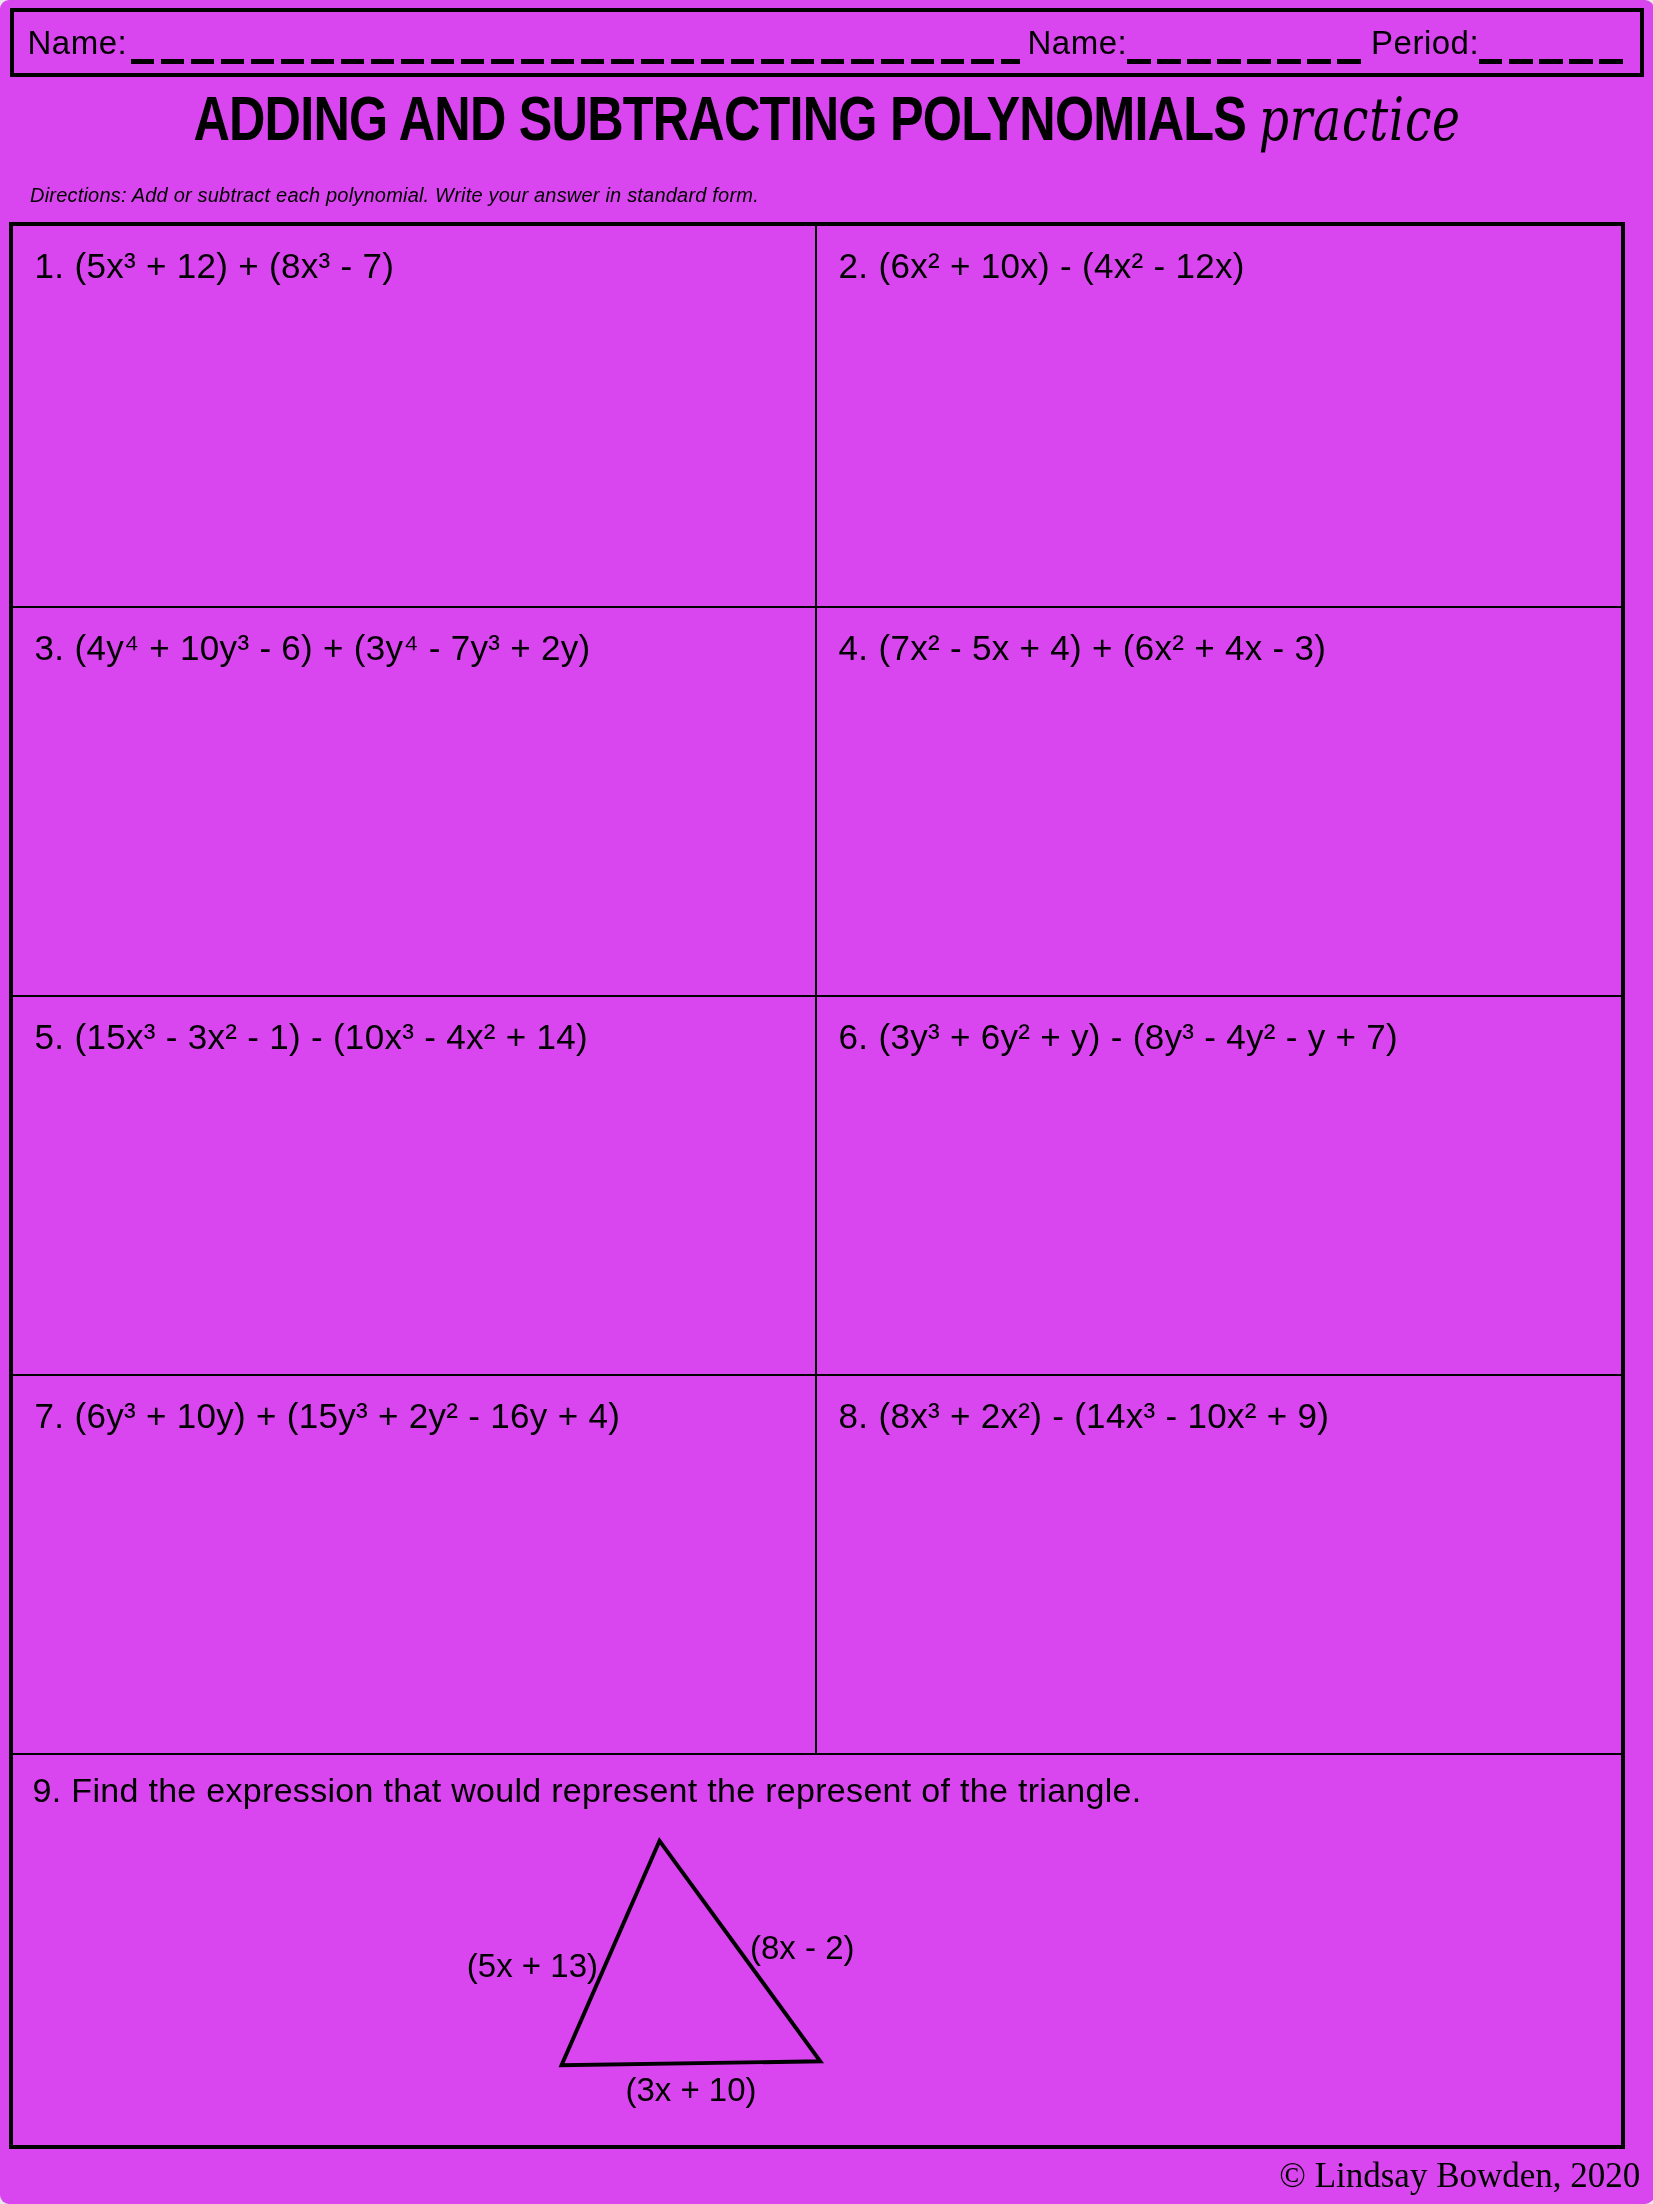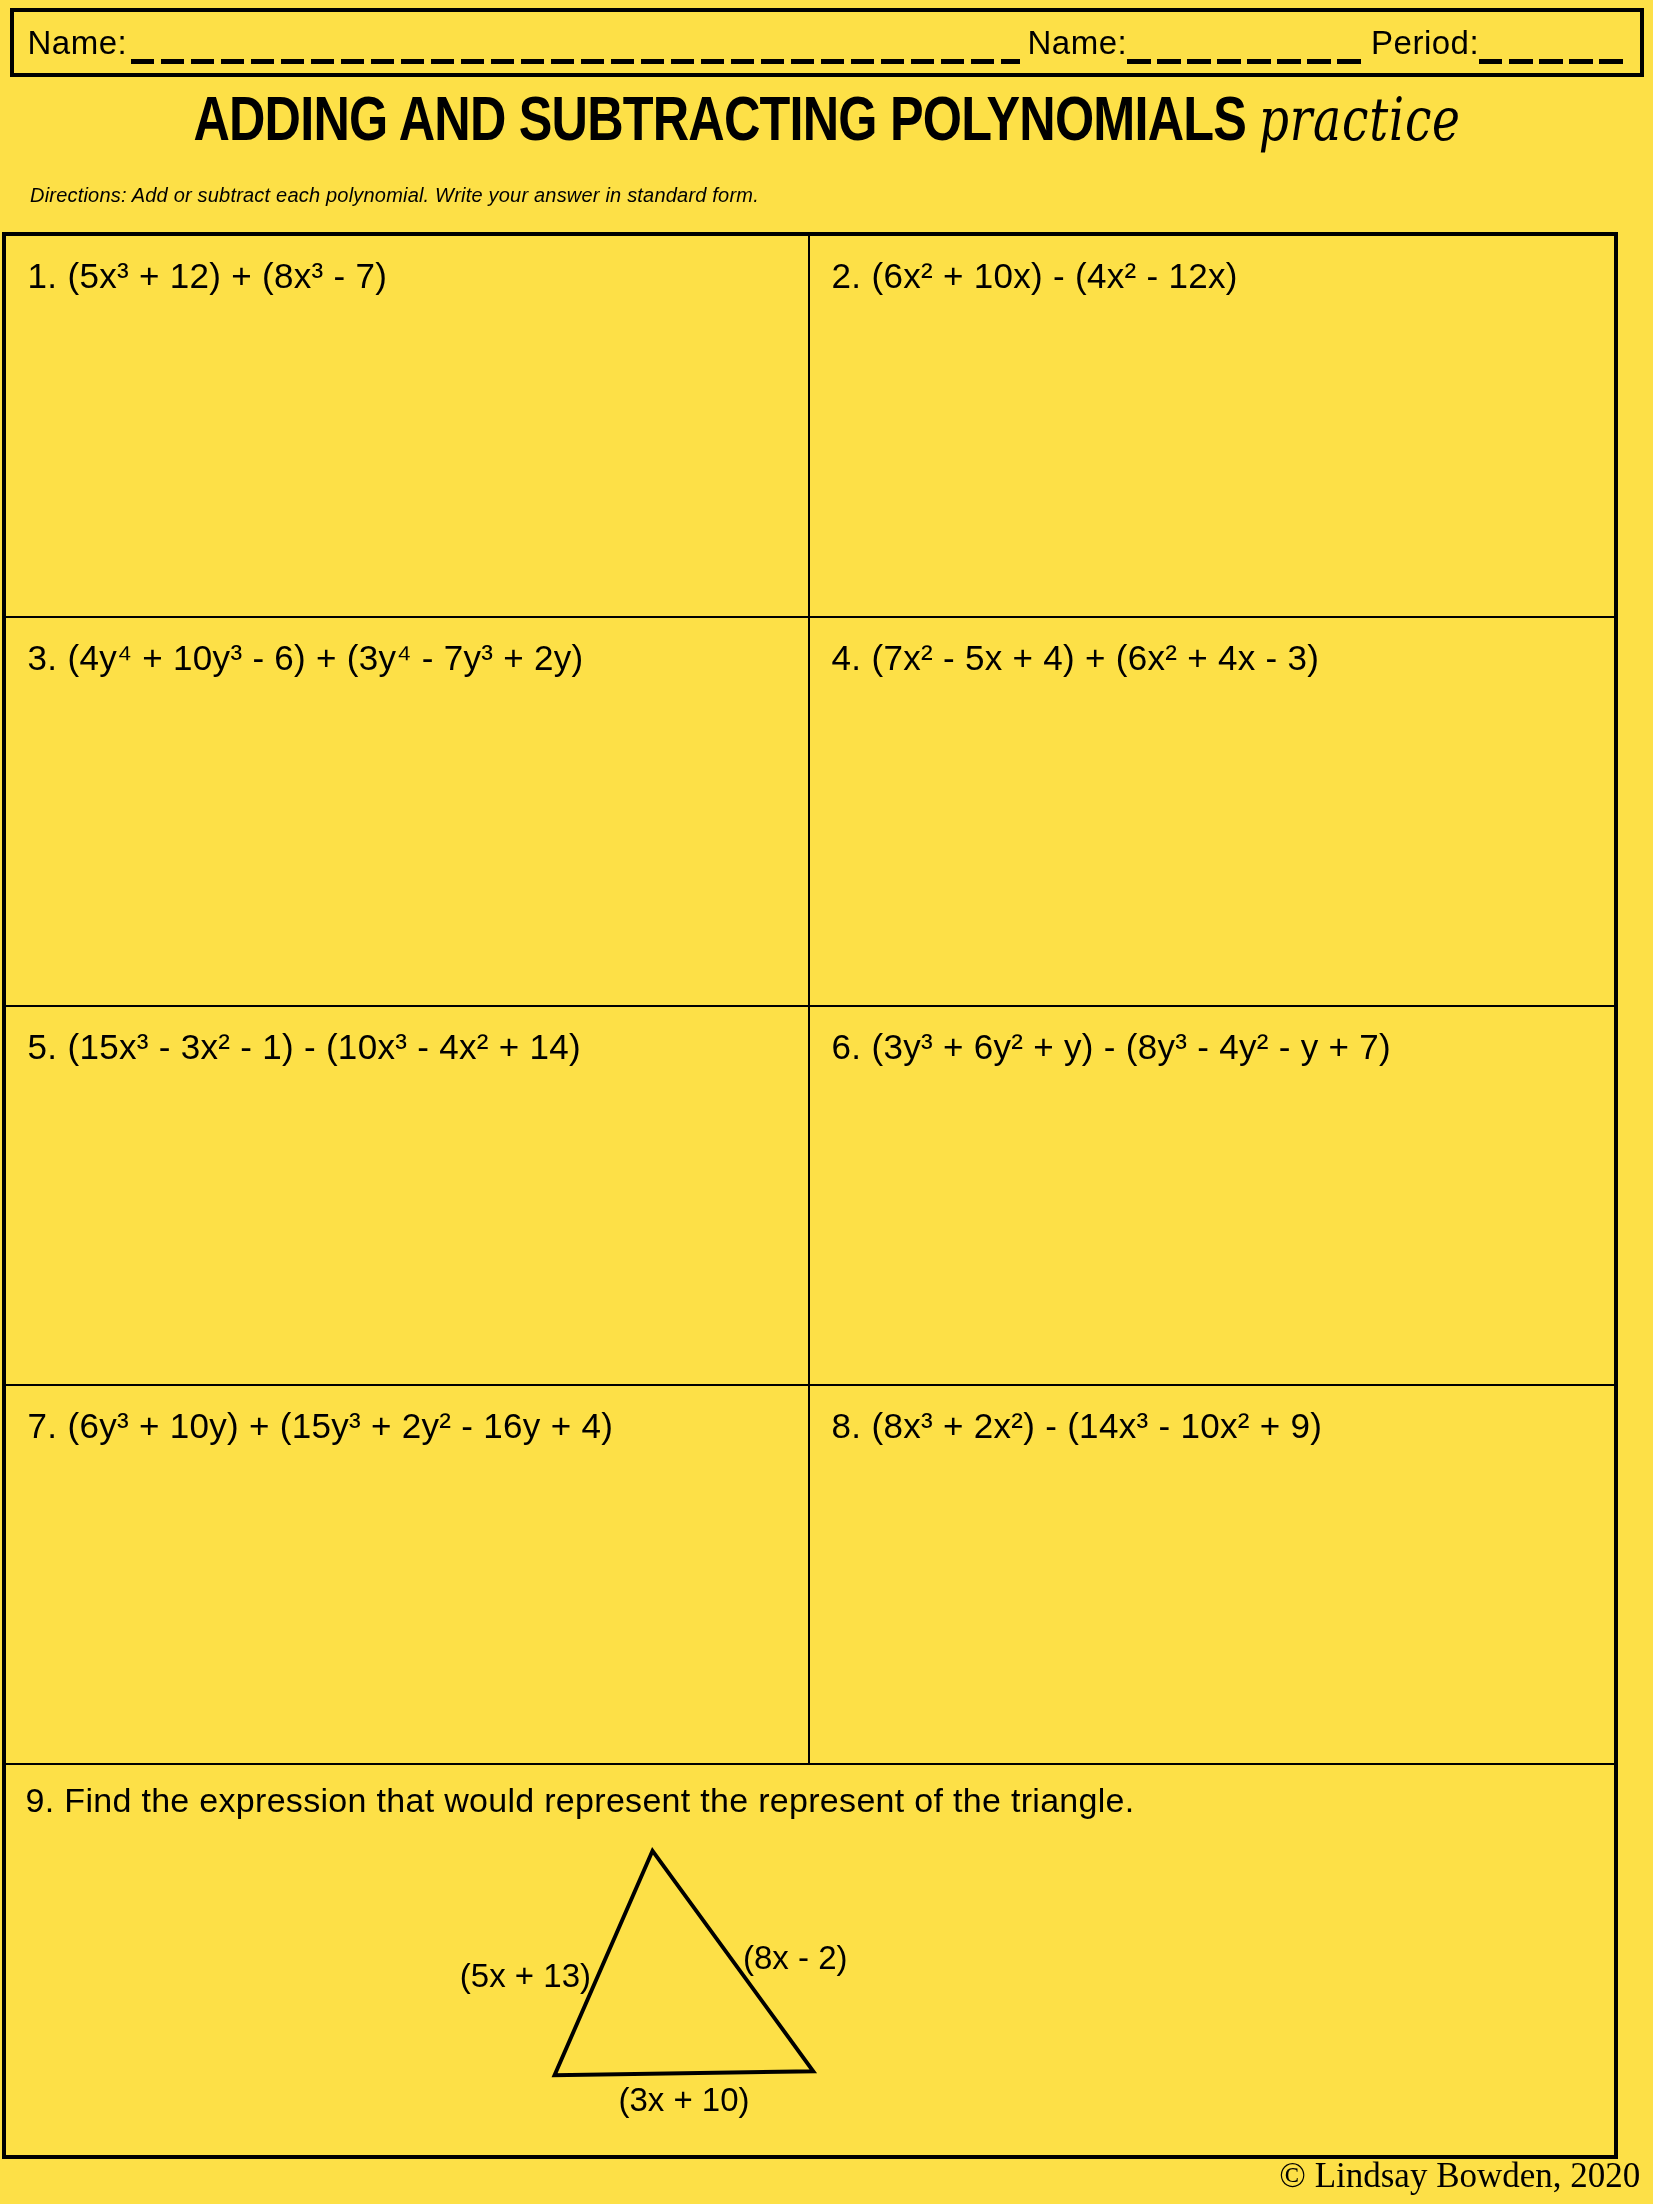--- a/index.html
+++ b/index.html
@@ -1,20 +1,21 @@
 <!DOCTYPE html>
 <html><head>
 <meta charset="utf-8">
 <style>
   * { margin:0; padding:0; box-sizing:border-box; }
   body { background:#e8e8e8; font-family:"Liberation Sans", sans-serif; }
   .page {
     position:relative; width:1654px; height:2204px;
-    background:#fde047; color:#000; overflow:hidden;
+    background:#d946ef; color:#000; overflow:hidden;
     font-family:"Liberation Sans", sans-serif;
+    border-radius:9px;
   }
 
   
   .header-box {
     position:absolute; left:9.8px; top:7.8px; width:1634px; height:69px;
     border:4.9px solid #000; display:flex; align-items:center;
     padding:0 13.7px; font-size:33px; letter-spacing:0.5px;
   }
   .hdr-label { white-space:nowrap; align-self:center; padding-top:2px; }
   .blank {
@@ -33,25 +34,24 @@
   .title-accent {
     font-family:"DejaVu Serif", serif; font-style:italic;
     font-size:59px; margin-left:15.7px; letter-spacing:1px;
   }
 
   
   .directions { position:absolute; left:30px; top:184px; font-size:20px; letter-spacing:0.2px;font-style:italic; }
 
   
   .grid {
-    position:absolute; left:2px; top:222px; width:1616px; height:1927px;
+    position:absolute; left:9px; top:222px; width:1616px; height:1927px;
     border:4.9px solid #000;
     display:grid; grid-template-columns:1fr 1fr;
     grid-template-rows:382px 389px 379px 379px auto;
-    margin-top:10px;
   }
   .cell { padding:19.6px 21.6px; font-size:35px; letter-spacing:0.3px; }
   .cell.col-left  { border-right:2.9px solid #000; }
   .cell.row-inner { border-bottom:2.9px solid #000; }
   .cell-wide { grid-column:1 / span 2; position:relative; padding:15.7px 19.6px; }
   .p9-text { font-size:34px; letter-spacing:0.3px; }
 
   
   .tri-svg { position:absolute; left:521px; top:76px; }
   .tri-label { position:absolute; font-size:33px; white-space:nowrap; }

